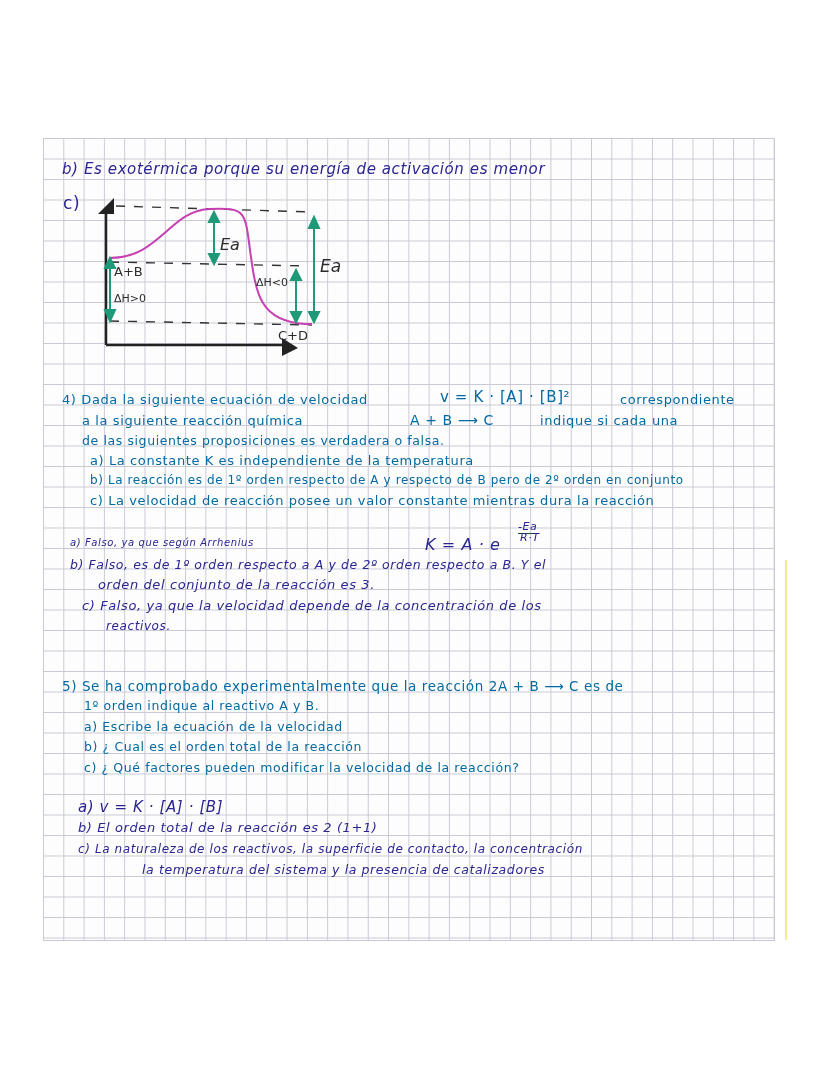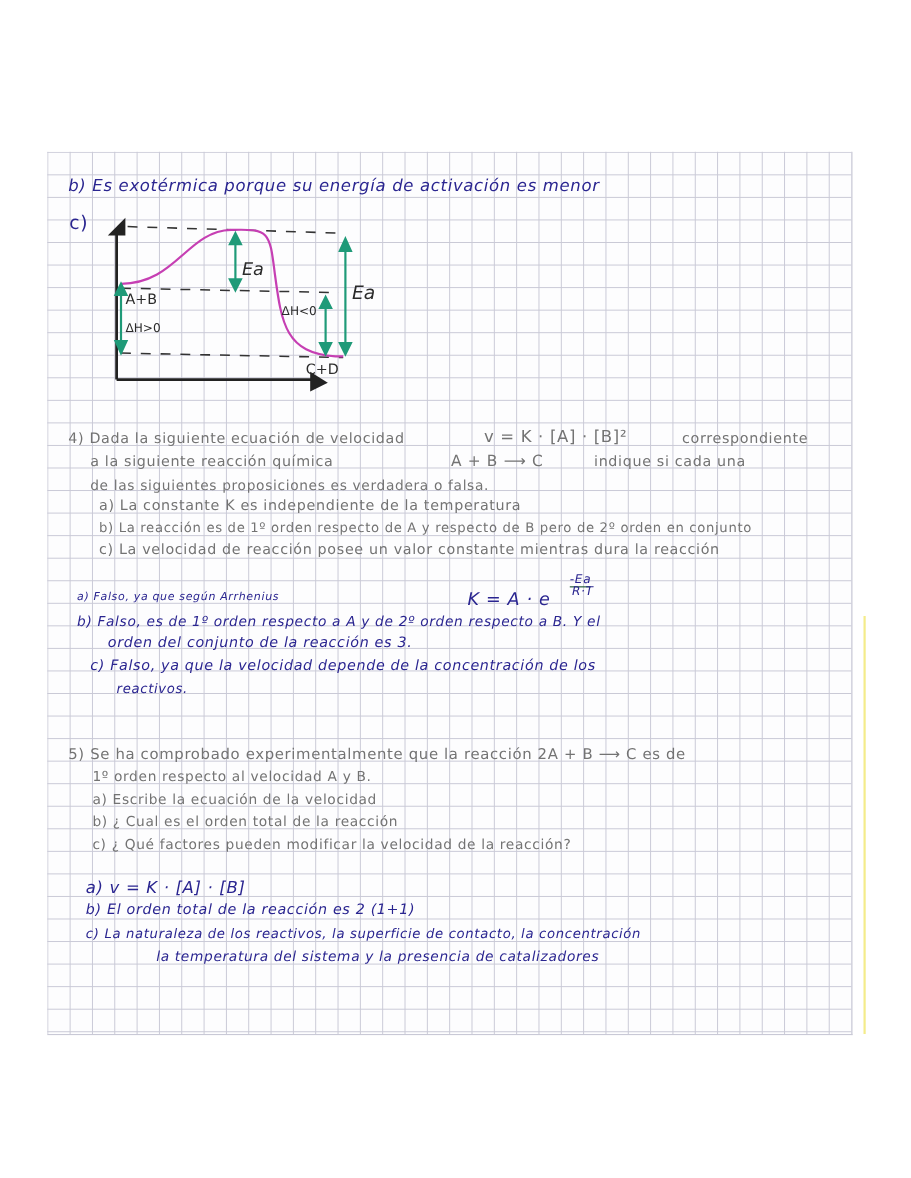--- a/index.html
+++ b/index.html
@@ -20,21 +20,21 @@
   .margin-line {
     position: absolute; left: 785px; top: 560px; width: 2px; height: 380px;
     background: #f4ec8a;
   }
   .hw {
     position: absolute; color: #2a2590; white-space: nowrap;
     font-family: "DejaVu Sans", sans-serif; font-size: 13.5px; letter-spacing: 0.6px;
     font-style: italic;
   }
   .hw.big { font-size: 17px; font-style: normal; }
-  .hw.dark { color: #737373; font-style: normal; }
+  .hw.dark { color: #0369a1; font-style: normal; }
   .diagram { position: absolute; left: 50px; top: 190px; width: 320px; height: 170px; }
   .diagram svg { width: 100%; height: 100%; overflow: visible; }
   .lbl { font-family: "DejaVu Sans", sans-serif; fill: #2b2b2b; }
 </style>
 </head>
 <body>
 
 <div class="paper"></div>
 <div class="margin-line"></div>
 
@@ -93,21 +93,21 @@
 <div class="hw" style="left:70px;top:537px;font-size:10px;">a) Falso, ya que según Arrhenius</div>
 <div class="hw" style="left:425px;top:535px;font-size:16px;">K = A · e</div>
 <div class="hw" style="left:518px;top:520px;font-size:11px;border-bottom:1px solid #14532d;">-Ea</div>
 <div class="hw" style="left:520px;top:531px;font-size:11px;">R·T</div>
 <div class="hw" style="left:70px;top:557px;font-size:12.5px;">b) Falso, es de 1º orden respecto a A y de 2º orden respecto a B. Y el</div>
 <div class="hw" style="left:98px;top:577px;font-size:13px;">orden del conjunto de la reacción es 3.</div>
 <div class="hw" style="left:82px;top:598px;font-size:13px;">c) Falso, ya que la velocidad depende de la concentración de los</div>
 <div class="hw" style="left:106px;top:619px;font-size:12px;">reactivos.</div>
 
 <div class="hw dark" style="left:62px;top:678px;font-size:13.5px;">5) Se ha comprobado experimentalmente que la reacción 2A + B ⟶ C es de</div>
-<div class="hw dark" style="left:84px;top:698px;font-size:12.5px;">1º orden respecto al velocidad A y B.</div>
+<div class="hw dark" style="left:84px;top:698px;font-size:12.5px;">1º orden indique al reactivo A y B.</div>
 <div class="hw dark" style="left:84px;top:719px;font-size:12.5px;">a) Escribe la ecuación de la velocidad</div>
 <div class="hw dark" style="left:84px;top:739px;font-size:12.5px;">b) ¿ Cual es el orden total de la reacción</div>
 <div class="hw dark" style="left:84px;top:760px;font-size:12.5px;">c) ¿ Qué factores pueden modificar la velocidad de la reacción?</div>
 
 <div class="hw" style="left:78px;top:798px;font-size:15px;">a) v = K · [A] · [B]</div>
 <div class="hw" style="left:78px;top:820px;font-size:13px;">b) El orden total de la reacción es 2 (1+1)</div>
 <div class="hw" style="left:78px;top:842px;font-size:12px;">c) La naturaleza de los reactivos, la superficie de contacto, la concentración</div>
 <div class="hw" style="left:104px;top:862px;font-size:12.5px;margin-left:38px;">la temperatura del sistema y la presencia de catalizadores</div>
 
 </body></html>

